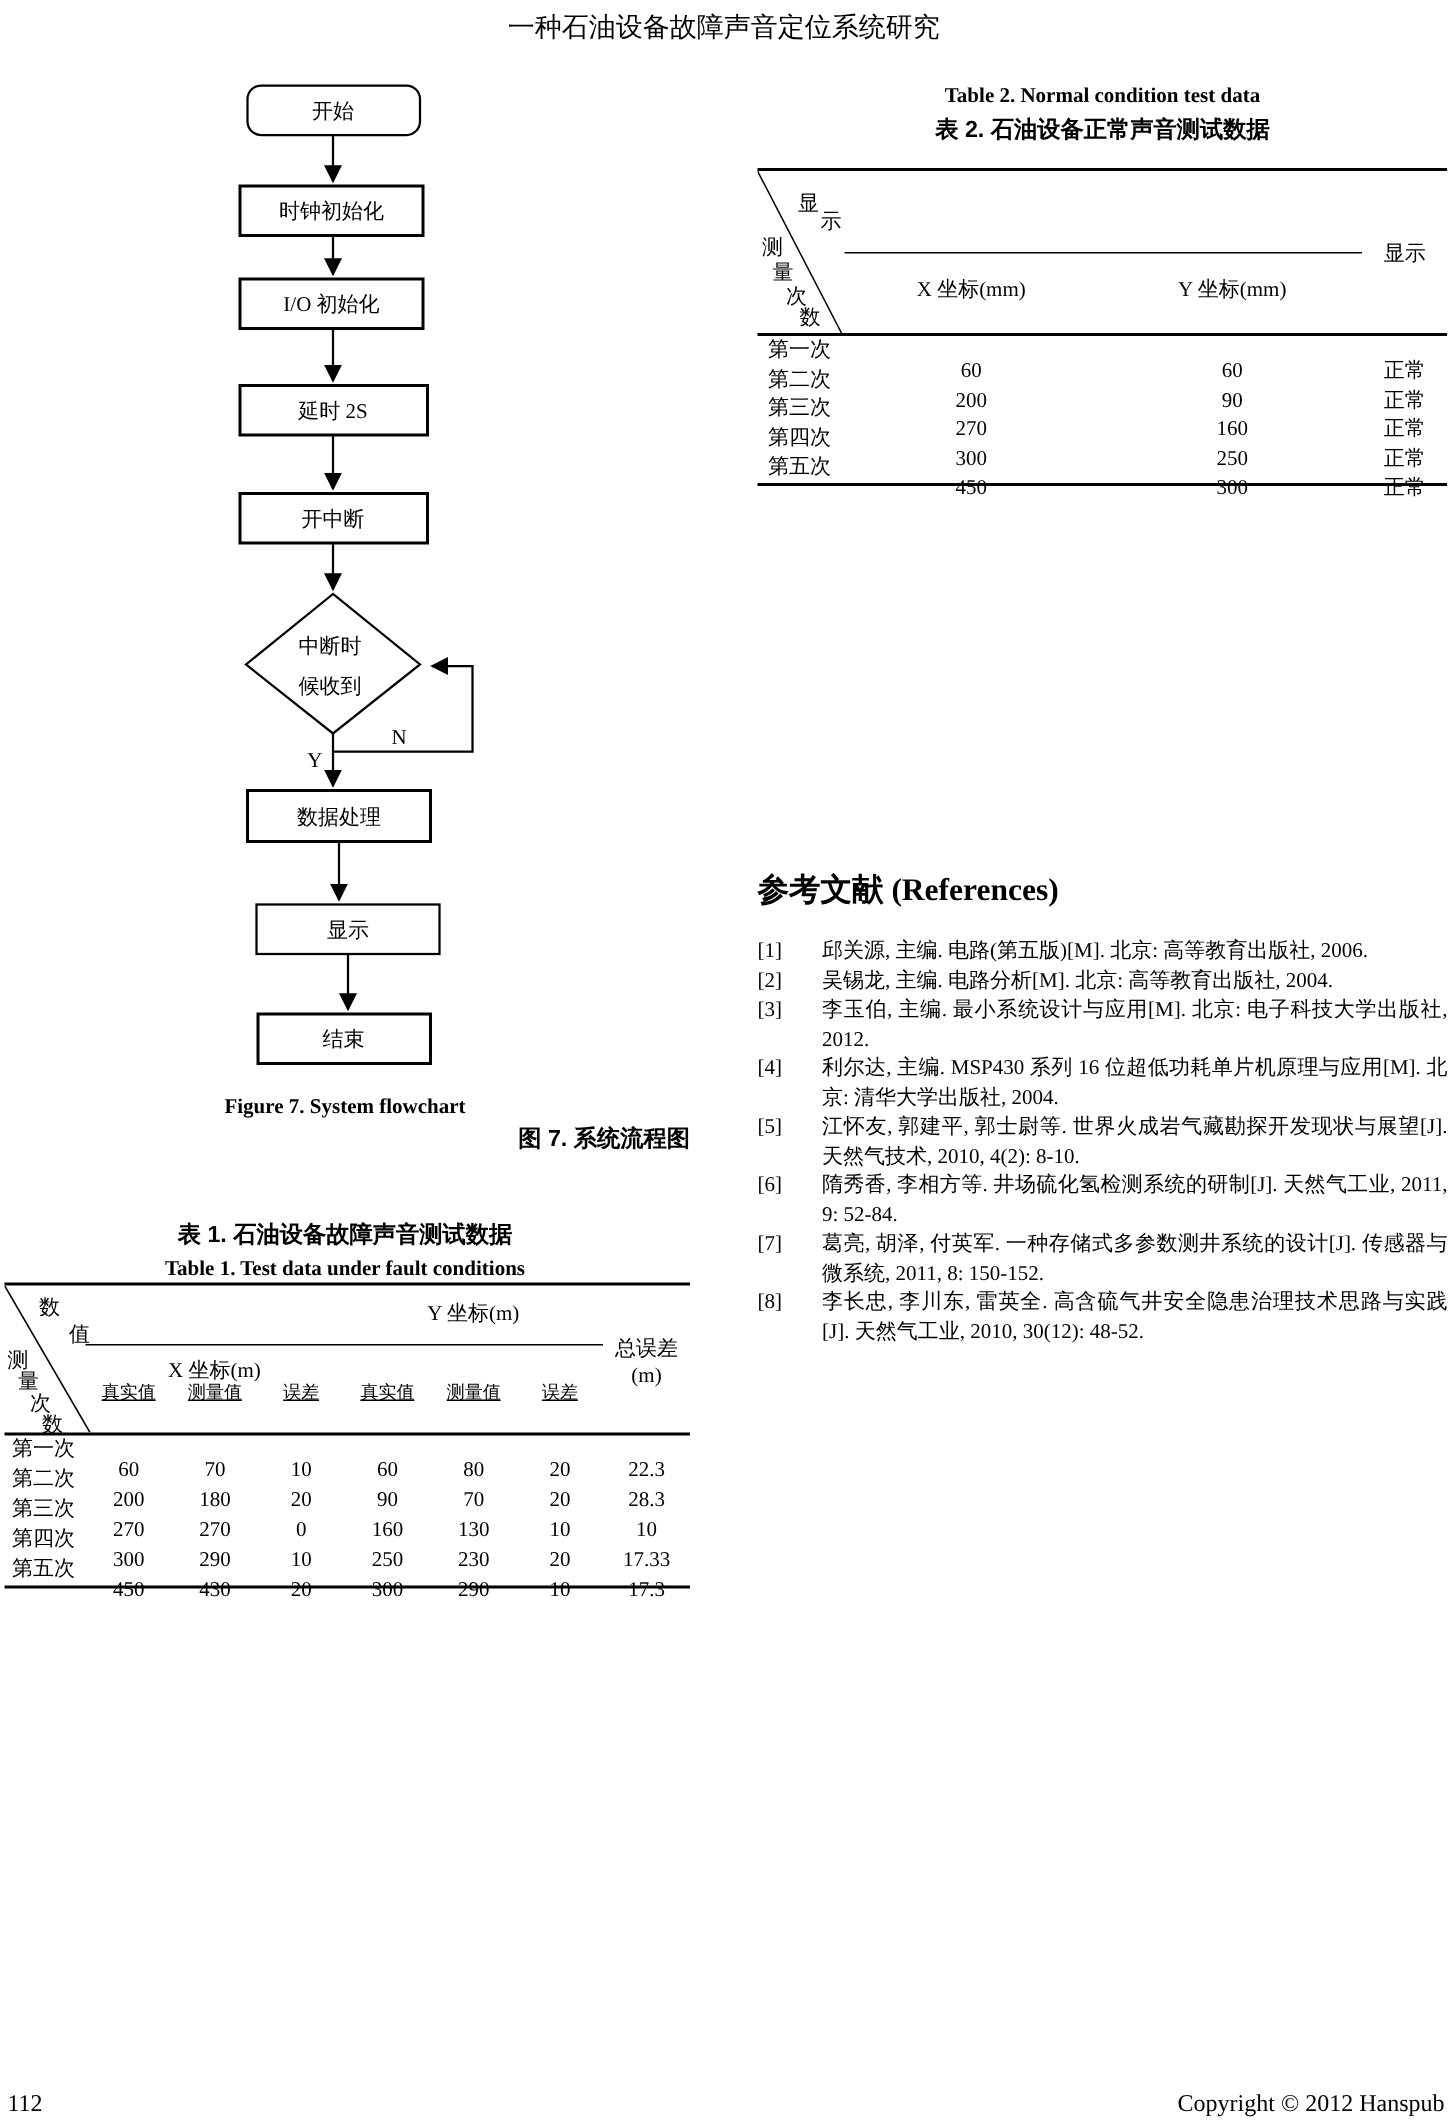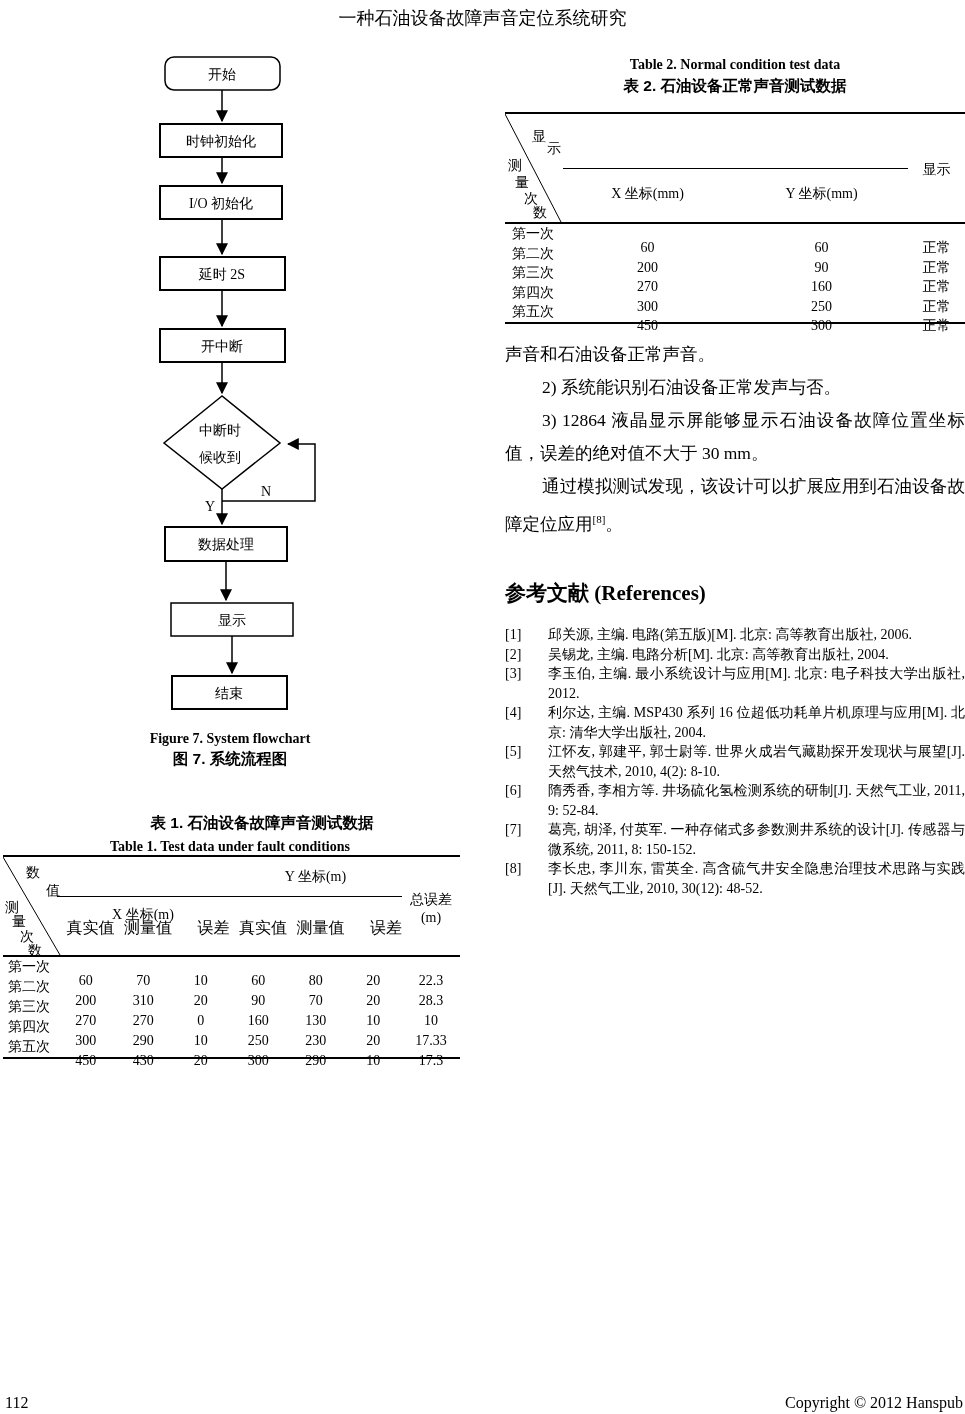--- a/index.html
+++ b/index.html
@@ -20,21 +20,21 @@
             font-family:"Liberation Sans","DejaVu Sans",sans-serif; }
 
   
   .tbl { position:absolute; border-top:2px solid #000; border-bottom:2px solid #000; }
   .tbl-head { position:relative; border-bottom:2px solid #000; }
   .corner-char { position:absolute; font-size:14px; line-height:14px; }
   .diag-svg { position:absolute; left:0; top:0; }
   .grp-label { position:absolute; text-align:center; font-size:14px; line-height:20px; }
   .grp-underline { position:absolute; border-top:1.5px solid #000; height:0; }
   .sub-row { position:absolute; display:flex; }
-  .sub-cell { text-align:right; font-size:16px; line-height:20px; }
+  .sub-cell { text-align:center; font-size:12px; line-height:20px;text-decoration:underline; }
   .tbl-rows { position:relative; }
   .tbl-row { display:flex; font-size:14px; }
   .t1-row { height:20px; line-height:20px; }
   .t2-row { height:19.5px; line-height:19.5px; }
   .cell-label { text-align:left; }
   .cell-num { text-align:center;margin-top:14px; }
 
   
   .body-text { left:505px; top:338px; width:460px; font-size:17.5px; line-height:33px; text-align:justify; }
   .body-text p { margin:0; }
@@ -97,24 +97,24 @@
     <text x="220" y="390" text-anchor="middle">中断时</text>
     <text x="220" y="417" text-anchor="middle">候收到</text>
     <text x="215" y="466" text-anchor="end">Y</text>
     <text x="266" y="451" text-anchor="middle">N</text>
     <text x="226" y="504" text-anchor="middle">数据处理</text>
     <text x="232" y="579.5" text-anchor="middle">显示</text>
     <text x="229" y="652.5" text-anchor="middle">结束</text>
   </svg>
 
   <div class="abs cap-en" style="left:0;top:731px;width:460px;">Figure 7. System flowchart</div>
-  <div class="abs cap-zh" style="left:0;top:749px;width:460px;">图 7.  系统流程图</div>
+  <div class="abs cap-zh" style="left:0;top:749px;width:460px;text-align:right;">图 7.  系统流程图</div>
 
   <div class="abs cap-en" style="left:0;top:839px;width:460px;">Table 1. Test data under fault conditions</div>
-  <div class="abs cap-zh" style="left:0;top:813px;width:460px;padding-left:32px;">表 1.  石油设备故障声音测试数据</div>
+  <div class="abs cap-zh" style="left:0;top:813px;width:460px;">表 1.  石油设备故障声音测试数据</div>
 
   <div class="tbl" style="left:3px;top:855px;width:457px;">
     <div class="tbl-head" style="height:98px;">
       <svg class="diag-svg" width="60" height="98">
         <line x1="0" y1="0" x2="57" y2="98" stroke="#000" stroke-width="1"></line>
       </svg>
       <span class="corner-char" style="left:23px;top:9px;">数</span>
       <span class="corner-char" style="left:43px;top:27px;">值</span>
       <span class="corner-char" style="left:2px;top:44px;">测</span>
       <span class="corner-char" style="left:9px;top:58px;">量</span>
@@ -143,21 +143,21 @@
         <div class="cell-num" style="width:57.5px;">70</div>
         <div class="cell-num" style="width:57.5px;">10</div>
         <div class="cell-num" style="width:57.5px;">60</div>
         <div class="cell-num" style="width:57.5px;">80</div>
         <div class="cell-num" style="width:57.5px;">20</div>
         <div class="cell-num" style="width:58px;">22.3</div>
       </div>
       <div class="tbl-row t1-row">
         <div class="cell-label" style="width:54px;padding-left:5px;box-sizing:border-box;">第二次</div>
         <div class="cell-num" style="width:57.5px;">200</div>
-        <div class="cell-num" style="width:57.5px;">310</div>
+        <div class="cell-num" style="width:57.5px;">180</div>
         <div class="cell-num" style="width:57.5px;">20</div>
         <div class="cell-num" style="width:57.5px;">90</div>
         <div class="cell-num" style="width:57.5px;">70</div>
         <div class="cell-num" style="width:57.5px;">20</div>
         <div class="cell-num" style="width:58px;">28.3</div>
       </div>
       <div class="tbl-row t1-row">
         <div class="cell-label" style="width:54px;padding-left:5px;box-sizing:border-box;">第三次</div>
         <div class="cell-num" style="width:57.5px;">270</div>
         <div class="cell-num" style="width:57.5px;">270</div>
@@ -237,26 +237,20 @@
       </div>
       <div class="tbl-row t2-row">
         <div class="cell-label" style="width:55px;padding-left:7px;box-sizing:border-box;">第五次</div>
         <div class="cell-num" style="width:175px;">450</div>
         <div class="cell-num" style="width:173px;">300</div>
         <div class="cell-num" style="width:57px;">正常</div>
       </div>
     </div>
   </div>
 
-  <div class="abs body-text">
-    <p>声音和石油设备正常声音。</p>
-    <p class="p-indent">2)  系统能识别石油设备正常发声与否。</p>
-    <p class="p-indent">3) 12864 液晶显示屏能够显示石油设备故障位置坐标值，误差的绝对值不大于 30 mm。</p>
-    <p class="p-indent"><span>通过模拟测试发现，该设计可以扩展应用到石油设备故障定位应用</span><sup>[8]</sup><span>。</span></p>
-  </div>
 
   <div class="abs ref-heading"><span class="zh">参考文献</span><span> (References)</span></div>
 
   <div class="abs ref-list">
     <div class="ref-item">
       <div class="ref-num">[1]</div>
       <div class="ref-text">邱关源, 主编. 电路(第五版)[M]. 北京: 高等教育出版社, 2006.</div>
     </div>
     <div class="ref-item">
       <div class="ref-num">[2]</div>

